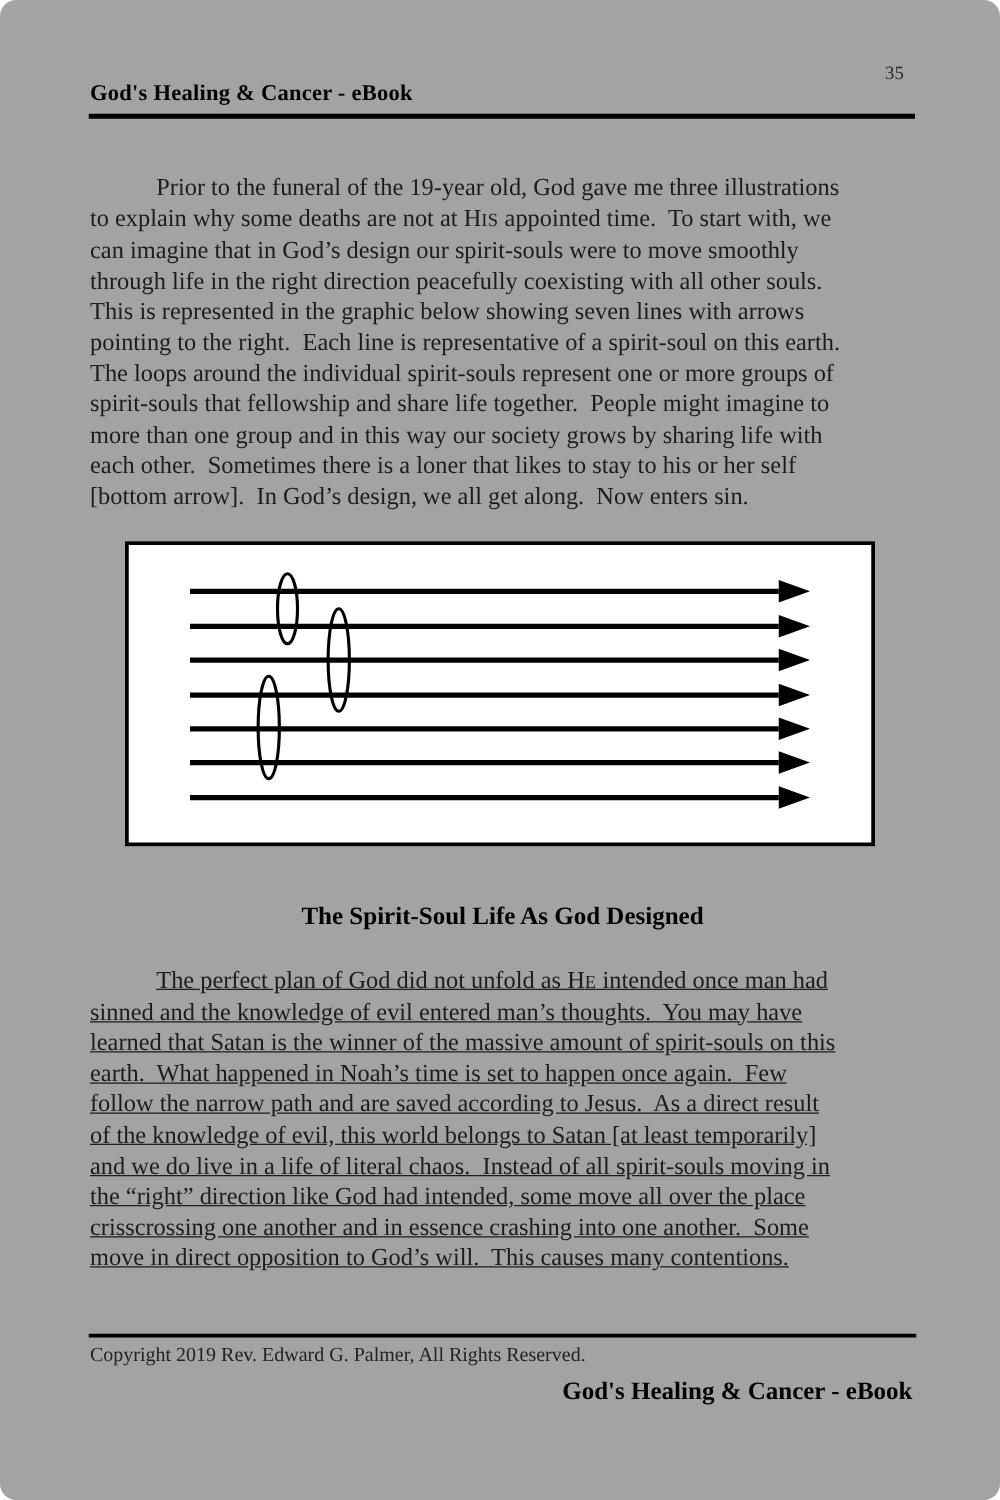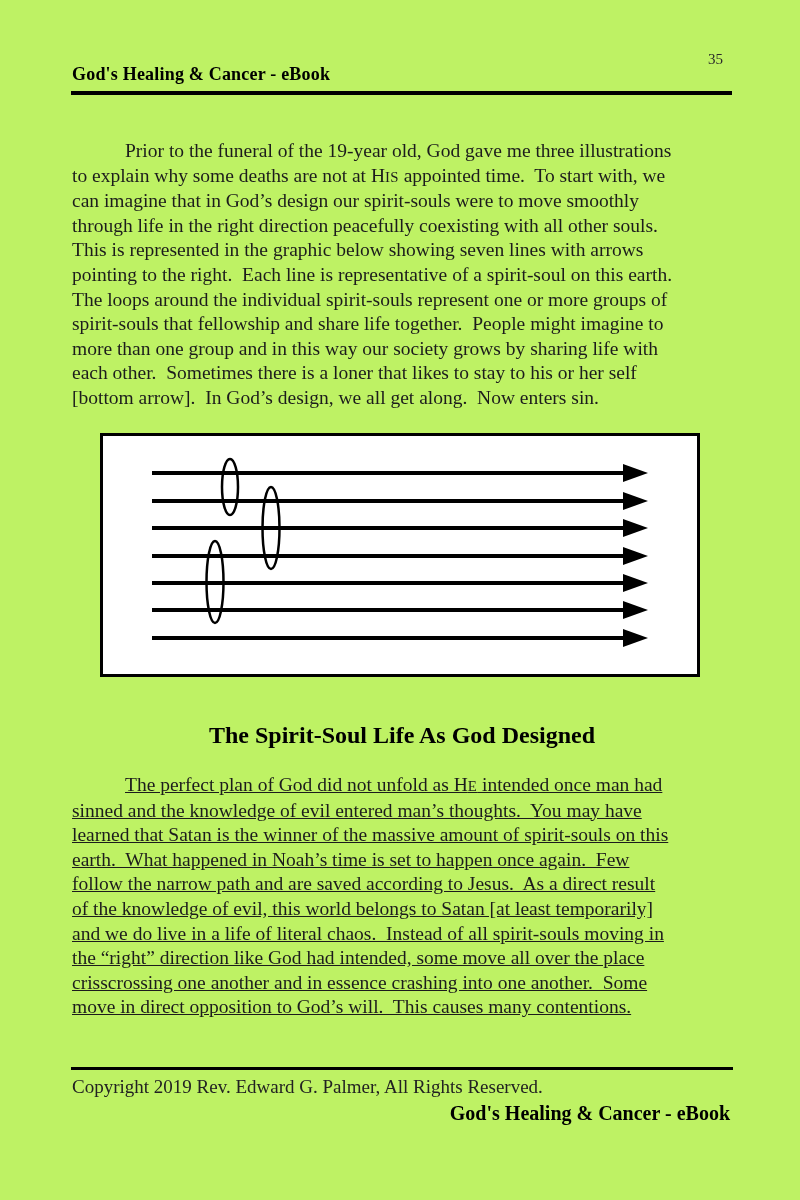--- a/index.html
+++ b/index.html
@@ -4,24 +4,25 @@
 <style>
   html, body {
     margin: 0;
     padding: 0;
     background: #ffffff;
   }
   .page {
     position: relative;
     width: 800px;
     height: 1200px;
-    background: #bef264;
+    background: #a3a3a3;
     font-family: "Liberation Serif", "DejaVu Serif", serif;
     color: #1c1c1c;
     overflow: hidden;
+    border-radius: 13px;
   }
   .page-number {
     position: absolute;
     top: 51px;
     left: 708px;
     font-size: 15px;
     color: #2a2a2a;
   }
   .header-title {
     position: absolute;
@@ -72,37 +73,37 @@
     display: block;
     width: 594px;
     height: 238px;
   }
   .section-heading {
     position: absolute;
     top: 722px;
     left: 72px;
     width: 660px;
     text-align: center;
-    font-size: 24px;
+    font-size: 20px;
     font-weight: bold;
     color: #000000;
   }
   .footer-rule {
     position: absolute;
     top: 1067px;
     left: 71px;
     width: 662px;
     height: 3px;
     background: #000000;
   }
   .footer-copyright {
     position: absolute;
     top: 1076px;
     left: 72px;
-    font-size: 19px;
+    font-size: 16px;
     color: #222222;
   }
   .footer-brand {
     position: absolute;
     top: 1102px;
     right: 70px;
     font-size: 20px;
     font-weight: bold;
     color: #000000;
   }

